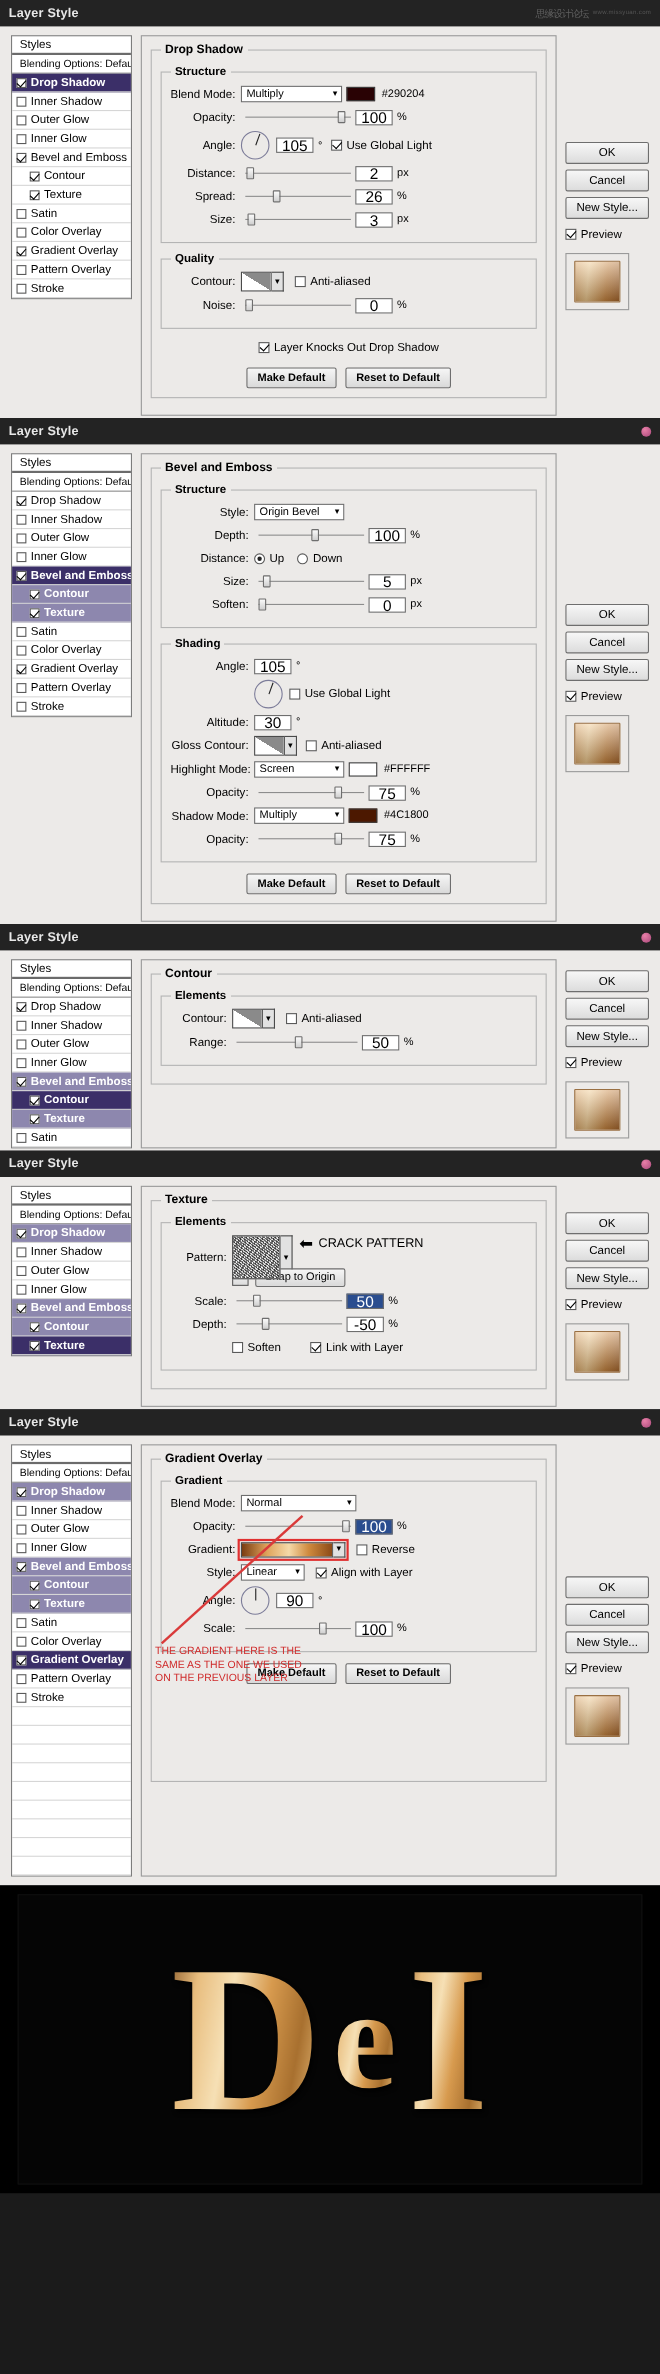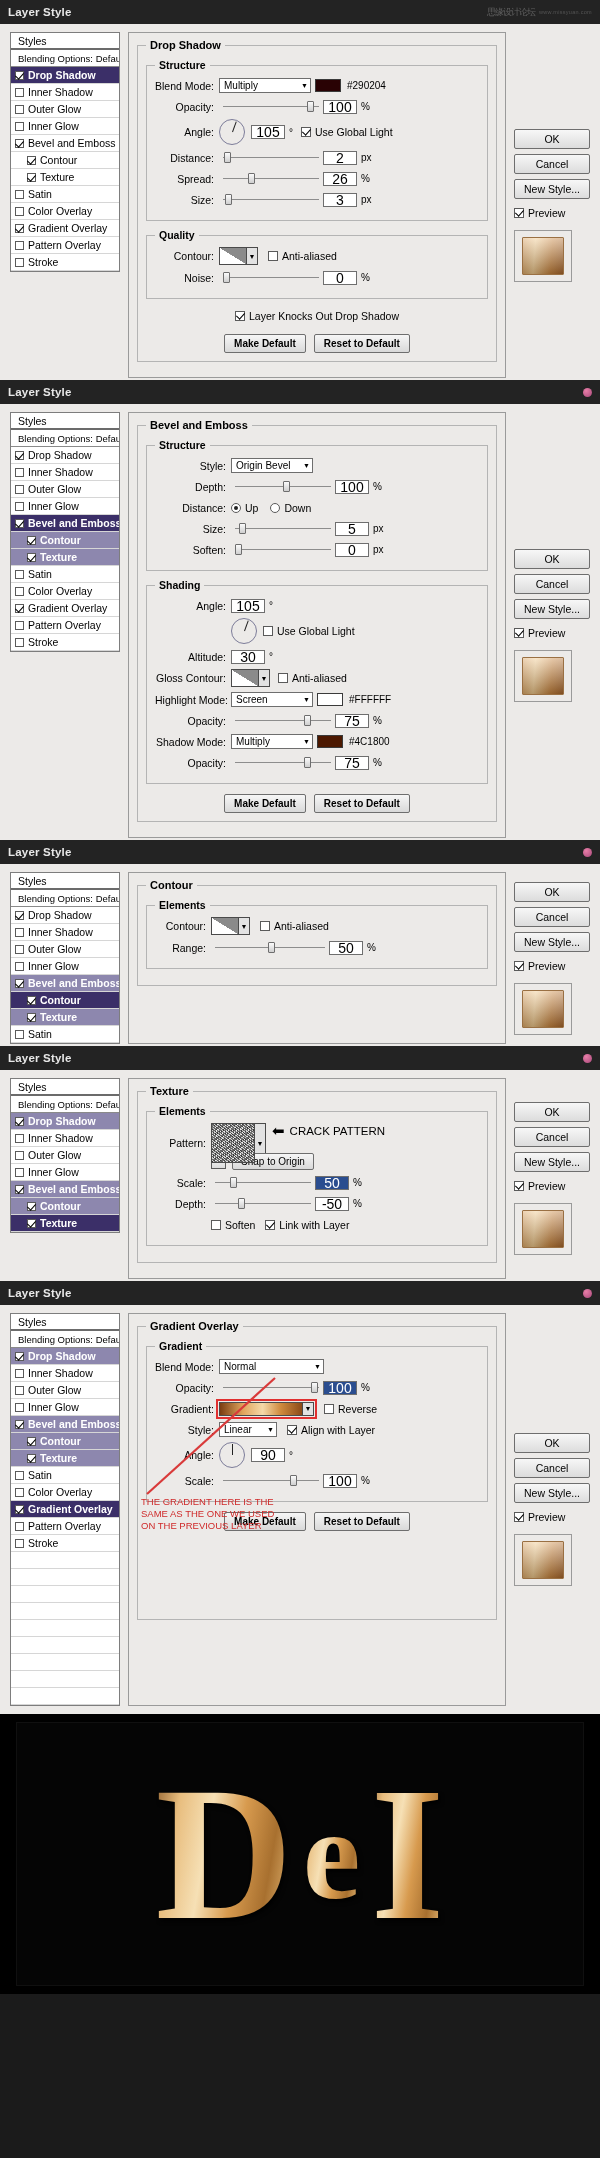--- a/index.html
+++ b/index.html
@@ -788,21 +788,21 @@
                   <span class="thumb" style="left:24%"></span>
                 </span>
               <span class="num">-50</span>
               <span class="unit">%</span>
             </div>
             <div class="row" style="margin-left:56px">
               <span class="chk">
                   <span class="box"></span>
                   <span>Soften</span>
                 </span>
-              <span class="chk" style="margin-left:10px">
+              <span class="chk" style="margin-left:27px">
                   <span class="box on"></span>
                   <span>Link with Layer</span>
                 </span>
             </div>
           </fieldset>
         </fieldset>
       </div>
 
       <div class="rightcol">
         <div class="rbtn">OK</div>

